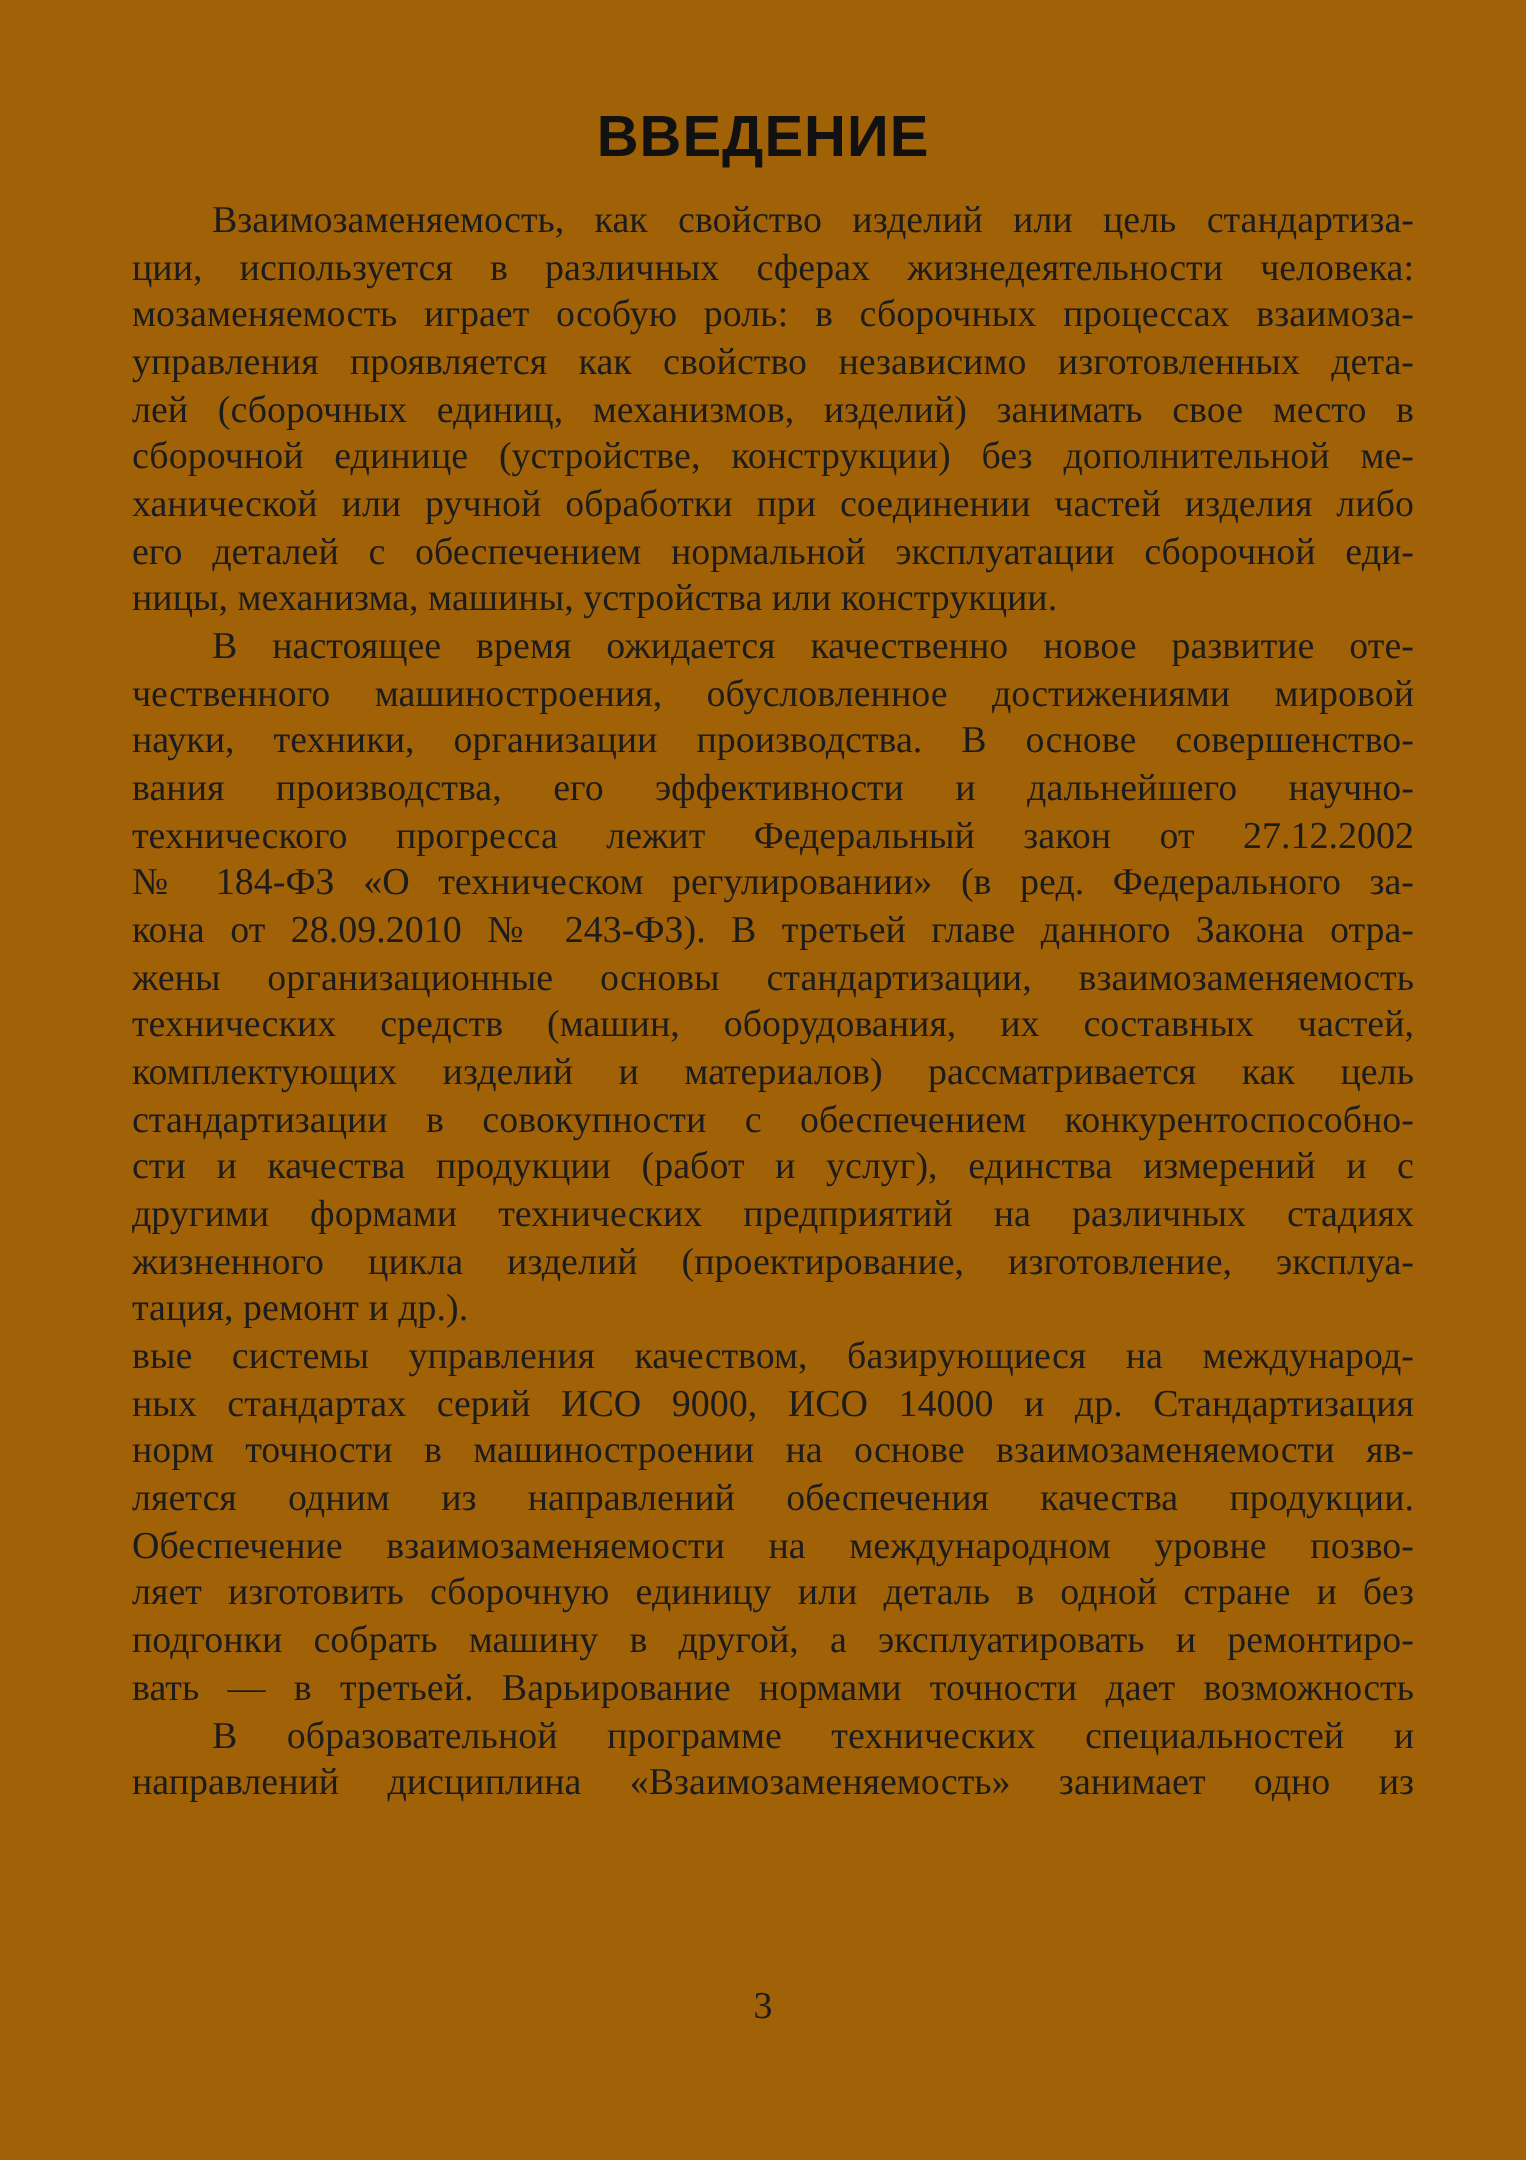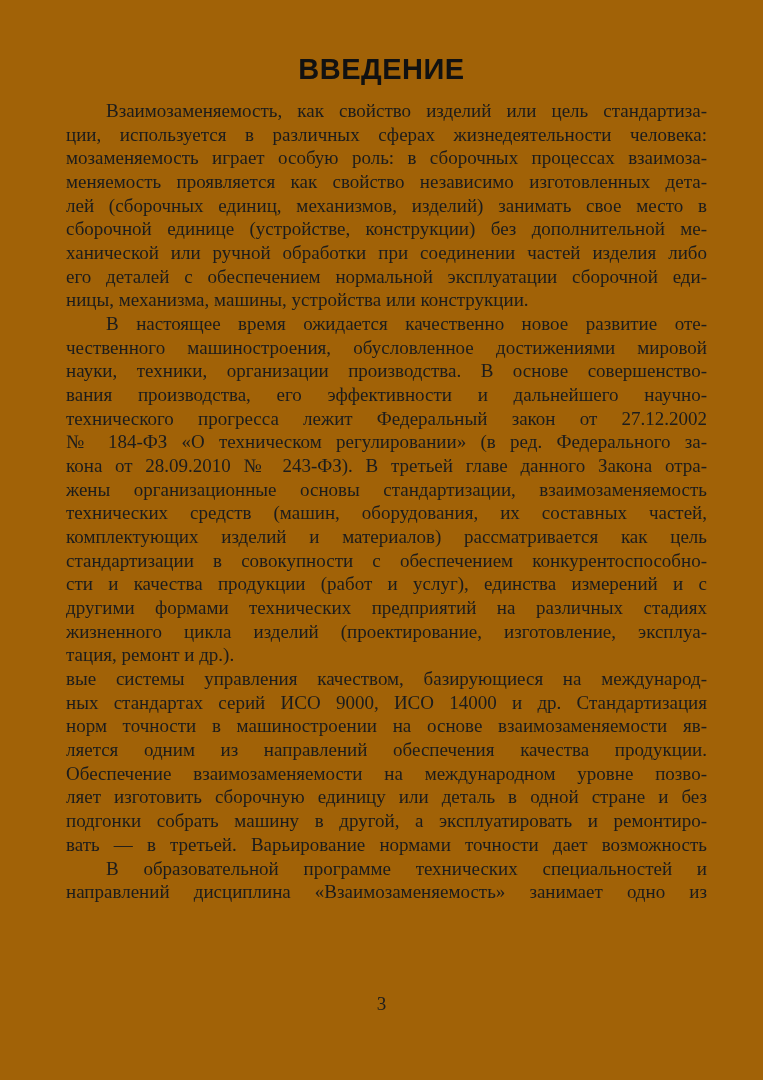--- a/index.html
+++ b/index.html
@@ -69,21 +69,21 @@
 <body>
 
 <div class="page">
   <h1 class="chapter-title">ВВЕДЕНИЕ</h1>
 
   <div class="body-text" id="body-text">
       <div class="para">
         <div class="line first">Взаимозаменяемость, как свойство изделий или цель стандартиза-</div>
         <div class="line">ции, используется в различных сферах жизнедеятельности человека:</div>
         <div class="line">мозаменяемость играет особую роль: в сборочных процессах взаимоза-</div>
-        <div class="line">меняемость проявляется как свойство независимо изготовленных дета-</div>
+        <div class="line">управления проявляется как свойство независимо изготовленных дета-</div>
         <div class="line">лей (сборочных единиц, механизмов, изделий) занимать свое место в</div>
         <div class="line">сборочной единице (устройстве, конструкции) без дополнительной ме-</div>
         <div class="line">ханической или ручной обработки при соединении частей изделия либо</div>
         <div class="line">его деталей с обеспечением нормальной эксплуатации сборочной еди-</div>
         <div class="line final">ницы, механизма, машины, устройства или конструкции.</div>
       </div>
       <div class="para">
         <div class="line first">В настоящее время ожидается качественно новое развитие оте-</div>
         <div class="line">чественного машиностроения, обусловленное достижениями мировой</div>
         <div class="line">науки, техники, организации производства. В основе совершенство-</div>

